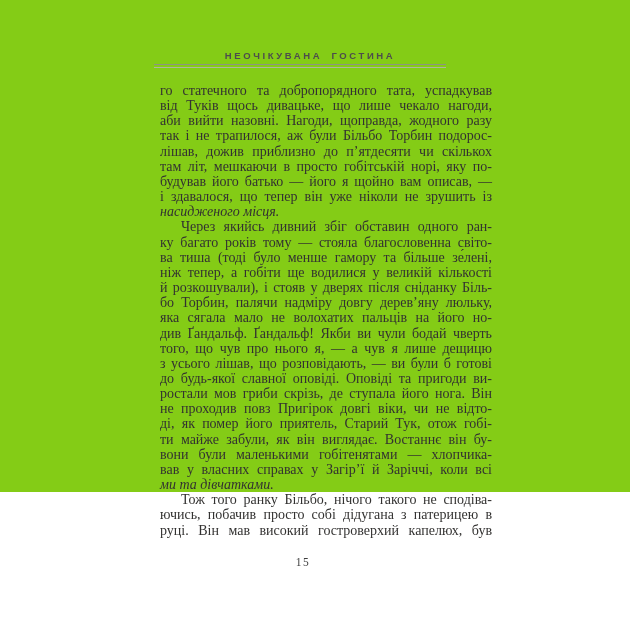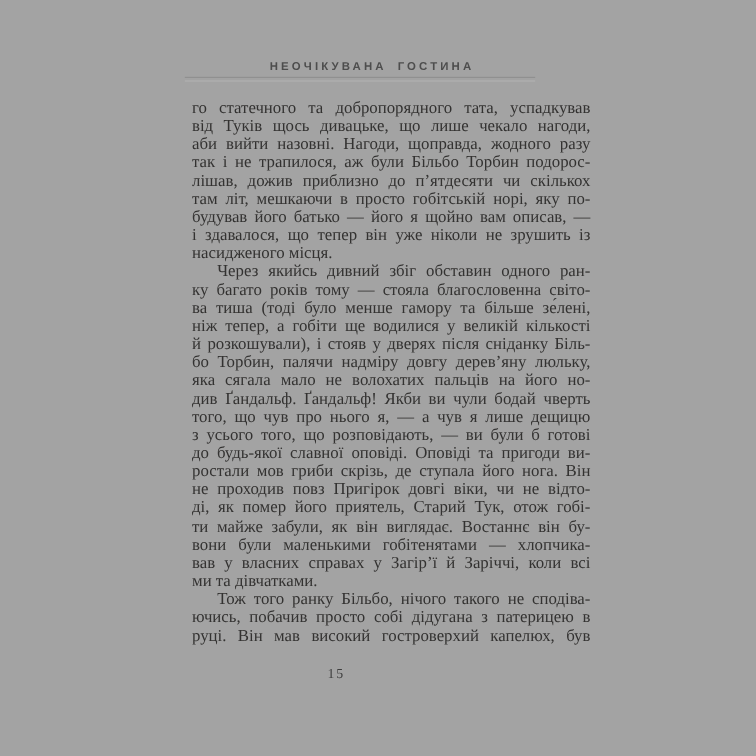--- a/index.html
+++ b/index.html
@@ -4,22 +4,22 @@
 <style>
   html, body { margin: 0; padding: 0; }
   body {
     width: 630px; height: 630px;
     background: #ffffff;
     font-family: "Liberation Serif", "DejaVu Serif", serif;
     overflow: hidden;
   }
   .page {
     position: relative;
-    width: 630px; height: 630px;
-    background: #a3a3a3;
+    width: 630px; height: 492px;
+    background: #84cc16;
   }
   
   .chapter-title {
     position: absolute;
     top: 50px; left: 150px; width: 320px;
     text-align: center;
     font-family: "Liberation Sans", "DejaVu Sans", sans-serif;
     font-size: 9.5px;
     font-weight: bold;
     letter-spacing: 2.6px;
@@ -41,27 +41,27 @@
     font-size: 14px;
     line-height: 15.16px;
     color: #333231;
   }
   .ln {
     width: 100%;
     text-align: justify;
     text-align-last: justify;
     white-space: normal;
   }
-  .ln.end { text-align-last: left; }
+  .ln.end { text-align-last: left; font-style: italic; }
   .ln.indent { text-indent: 21px; }
   
   .page-number {
     position: absolute;
     top: 556px; left: 273px; width: 60px;
-    text-align: left;
+    text-align: center;
     font-size: 11.5px;
     letter-spacing: 1.5px;
     color: #3d3d3d;
   }
 </style>
 </head>
 <body>
 
 <div class="page">
 
@@ -81,21 +81,21 @@
     <div class="ln end">насидженого місця.</div>
     <div class="ln indent">Через якийсь дивний збіг обставин одного ран-</div>
     <div class="ln">ку багато років тому — стояла благословенна світо-</div>
     <div class="ln">ва тиша (тоді було менше гамору та більше зе́лені,</div>
     <div class="ln">ніж тепер, а гобіти ще водилися у великій кількості</div>
     <div class="ln">й розкошували), і стояв у дверях після сніданку Біль-</div>
     <div class="ln">бо Торбин, палячи надміру довгу дерев’яну люльку,</div>
     <div class="ln">яка сягала мало не волохатих пальців на його но-</div>
     <div class="ln">див Ґандальф. Ґандальф! Якби ви чули бодай чверть</div>
     <div class="ln">того, що чув про нього я, — а чув я лише дещицю</div>
-    <div class="ln">з усього того, що розповідають, — ви були б готові</div>
+    <div class="ln">з усього лішав, що розповідають, — ви були б готові</div>
     <div class="ln">до будь-якої славної оповіді. Оповіді та пригоди ви-</div>
     <div class="ln">ростали мов гриби скрізь, де ступала його нога. Він</div>
     <div class="ln">не проходив повз Пригірок довгі віки, чи не відто-</div>
     <div class="ln">ді, як помер його приятель, Старий Тук, отож гобі-</div>
     <div class="ln">ти майже забули, як він виглядає. Востаннє він бу-</div>
     <div class="ln">вони були маленькими гобітенятами — хлопчика-</div>
     <div class="ln">вав у власних справах у Загір’ї й Заріччі, коли всі</div>
     <div class="ln end">ми та дівчатками.</div>
     <div class="ln indent">Тож того ранку Більбо, нічого такого не сподіва-</div>
     <div class="ln">ючись, побачив просто собі дідугана з патерицею в</div>

